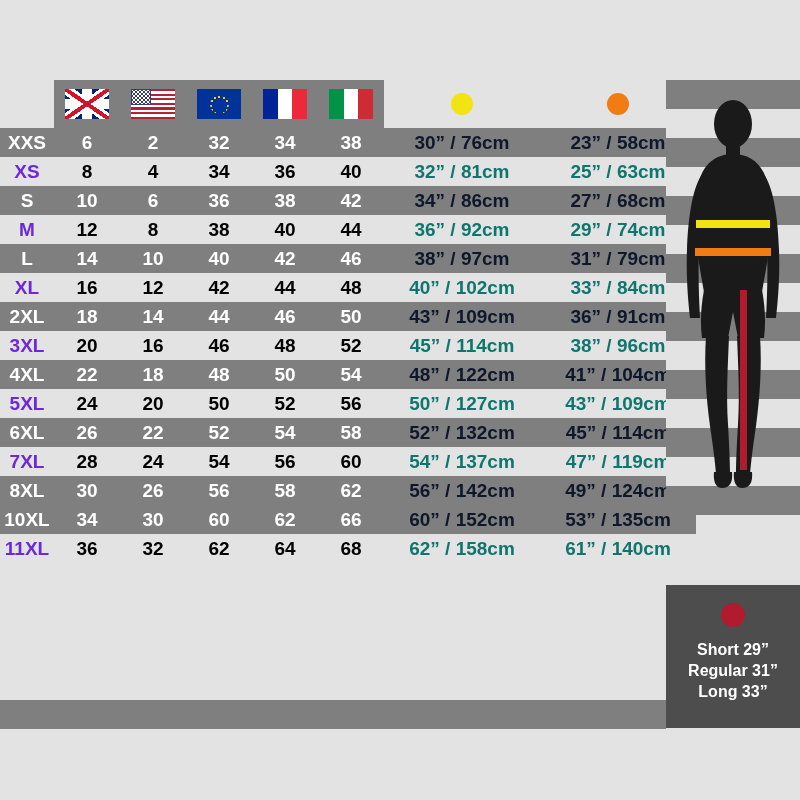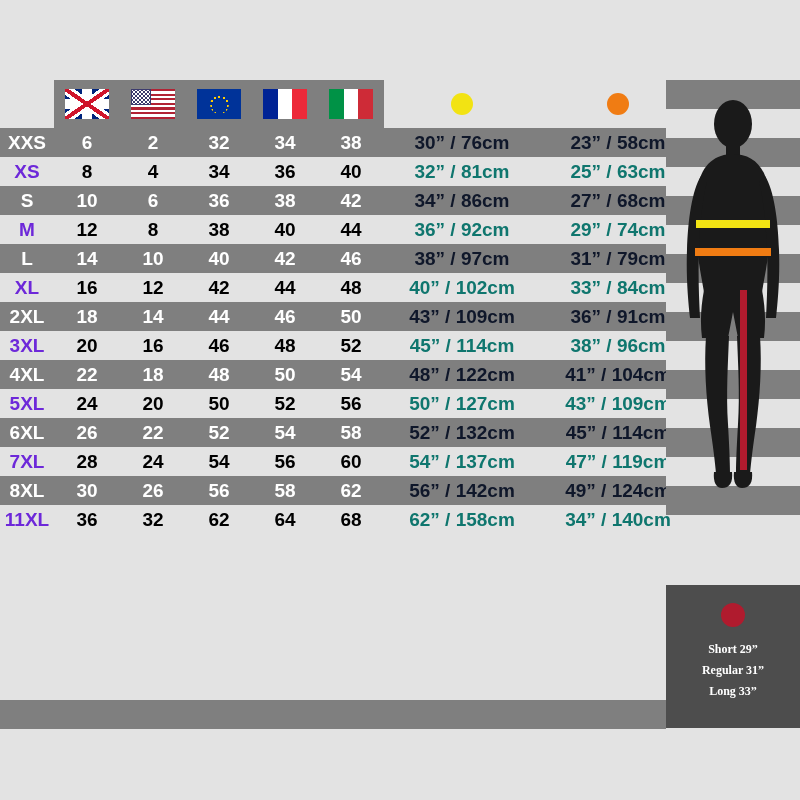--- a/index.html
+++ b/index.html
@@ -134,21 +134,21 @@
   #fig-bg-stripe div{position:absolute;left:0;width:134px;height:29px;background:#7f7f7f;}
   svg#body-svg{position:absolute;left:0;top:10px;}
 
   #length-box{
     position:absolute;left:0px;top:505px;width:134px;height:143px;
     background:#4d4d4d;color:#fff;text-align:center;
   }
   #length-box .reddot{
     width:24px;height:24px;border-radius:50%;background:#b01b2e;margin:18px auto 12px auto;
   }
-  #length-box .lline{font-size:12px;font-weight:bold;line-height:21px;font-family:Liberation Serif, serif;}
+  #length-box .lline{font-size:16px;font-weight:bold;line-height:21px;}
 
   
   #bottom-band{position:absolute;left:0;top:700px;width:666px;height:29px;background:#7f7f7f;}
 </style>
 </head>
 <body>
 
 <div id="wrap">
 
   <table class="size-table">
@@ -312,29 +312,39 @@
         <tr class="r-dark">
           <td class="lbl">8XL</td>
           <td class="num">30</td>
           <td class="num">26</td>
           <td class="num">56</td>
           <td class="num">58</td>
           <td class="num">62</td>
           <td class="meas">56” / 142cm</td>
           <td class="meas">49” / 124cm</td>
         </tr>
+        <tr class="r-dark">
+          <td class="lbl">10XL</td>
+          <td class="num">34</td>
+          <td class="num">30</td>
+          <td class="num">60</td>
+          <td class="num">62</td>
+          <td class="num">66</td>
+          <td class="meas">60” / 152cm</td>
+          <td class="meas">53” / 135cm</td>
+        </tr>
         <tr class="r-light">
           <td class="lbl">11XL</td>
           <td class="num">36</td>
           <td class="num">32</td>
           <td class="num">62</td>
           <td class="num">64</td>
           <td class="num">68</td>
           <td class="meas">62” / 158cm</td>
-          <td class="meas">34” / 140cm</td>
+          <td class="meas">61” / 140cm</td>
         </tr>
       </tbody>
   </table>
 
   <div id="bottom-band"></div>
 
   <div id="figure-panel">
     <div id="fig-bg-top"></div>
     <div id="fig-bg-stripe">
         <div style="top: 0px;"></div>

